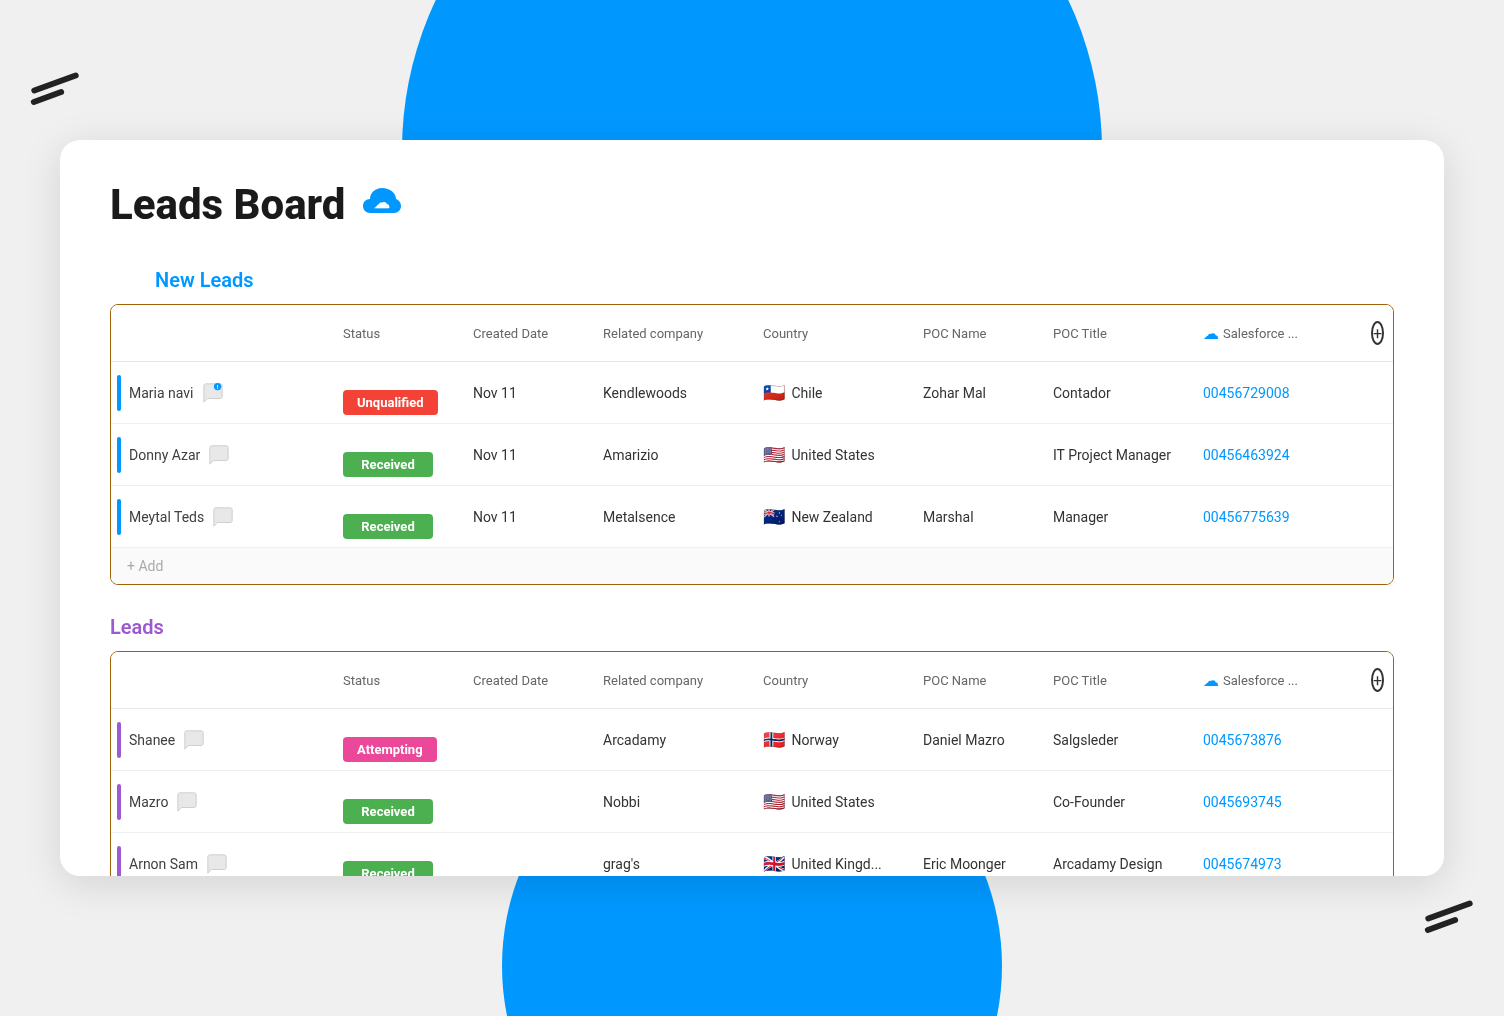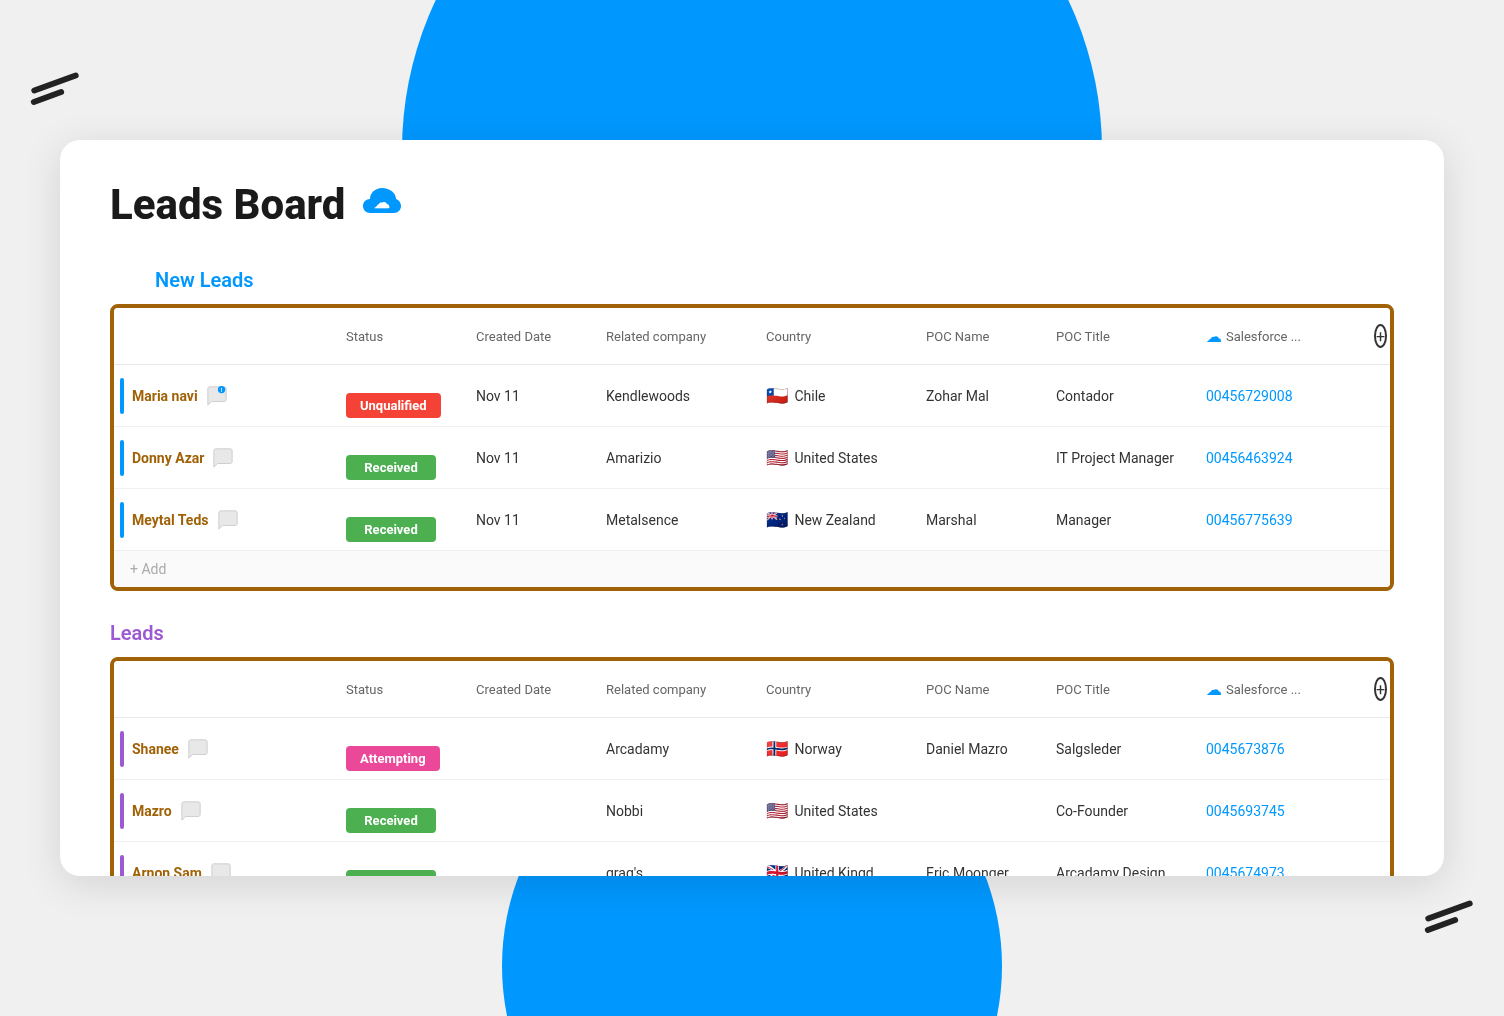--- a/index.html
+++ b/index.html
@@ -122,21 +122,21 @@
     .section-title {
       font-size: 20px;
       font-weight: 600;
     }
 
     .section-title.blue { color: #0098ff; margin-left: 45px; }
     .section-title.purple { color: #9c59d1; }
 
     
     .table-wrap {
-      border: 4px solid #a16207;
+      border: 1px solid #a16207;
       border-radius: 8px;
       overflow: hidden;
     }
 
     .table-header {
       display: grid;
       grid-template-columns: 220px 130px 130px 160px 160px 130px 150px 160px 40px;
       background: #fff;
       border-bottom: 1px solid #e8e8e8;
       padding: 10px 0;
@@ -185,22 +185,21 @@
       height: 36px;
       border-radius: 2px;
       flex-shrink: 0;
     }
 
     .accent-blue { background: #0098ff; }
     .accent-purple { background: #9c59d1; }
 
     .name-text {
       font-size: 14px;
-      color: #a16207;
-      font-weight: bold;
+      color: #404040;
     }
 
     .chat-icon {
       width: 22px;
       height: 22px;
       flex-shrink: 0;
     }
 
     .status-badge {
       display: inline-flex;

